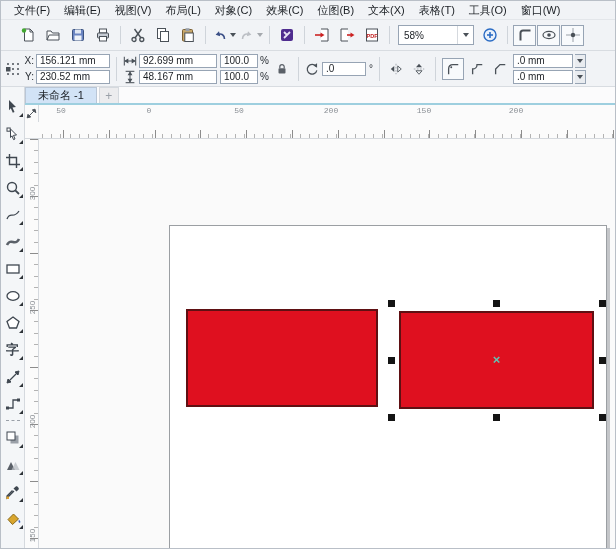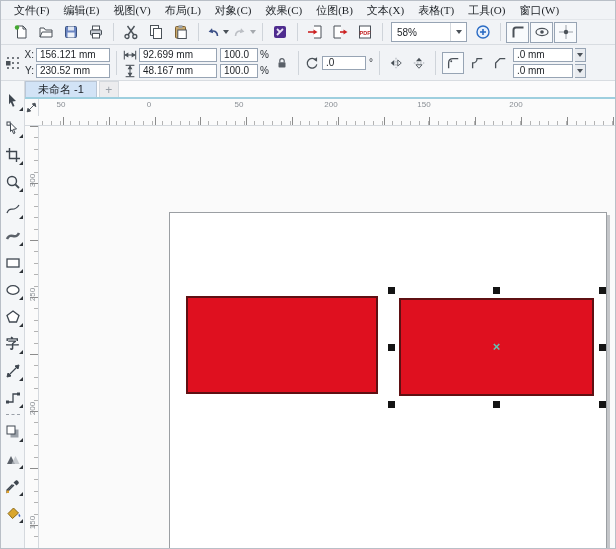--- a/index.html
+++ b/index.html
@@ -4,24 +4,24 @@
 <style>
   * { margin:0; padding:0; box-sizing:border-box; }
   html,body { background:#d8d8d8; }
   body { font-family:"Liberation Sans","DejaVu Sans",sans-serif; }
   .app { position:relative; width:616px; height:549px; background:#f1f3f6; overflow:hidden;
          border:1px solid #b9bfc7; user-select:none; }
 
   
   .menubar { height:18px; display:flex; align-items:center; gap:0; padding:0 6px;
              background:#f1f3f6; font-size:11px; color:#1b1f24; }
-  .menu-item { padding:2px 7px; white-space:nowrap; cursor:default;font-family:Liberation Serif, serif; }
+  .menu-item { padding:2px 7px; white-space:nowrap; cursor:default; }
 
   
-  .toolbar { height:26px; display:flex; align-items:center; padding:0 8px; gap:1px;
+  .toolbar { height:32px; display:flex; align-items:center; padding:0 15px; gap:1px;
              background:#f1f3f6; border-top:1px solid #e3e6ea; border-bottom:1px solid #d8dce1; }
   .tb-btn { display:inline-flex; align-items:center; justify-content:center; gap:1px;
             height:22px; min-width:24px; border:1px solid transparent; background:transparent; cursor:pointer; }
   .tb-btn.boxed { border:1px solid #97a4b4; background:#f8fafc; min-width:23px; height:21px; }
   .tb-btn.disabled { opacity:.45; }
   .tb-ic { display:inline-flex; width:16px; height:16px; }
   .tb-ic svg { width:16px; height:16px; }
   .tb-sep { width:1px; height:18px; background:#cfd4da; margin:0 4px; }
   .dd-arrow { width:0; height:0; border-left:3px solid transparent; border-right:3px solid transparent;
               border-top:4px solid #4a5158; margin-left:1px; }
@@ -72,21 +72,21 @@
 
   
   .tabbar { height:18px; background:#fbfbfc; display:flex; align-items:flex-start;
             border-bottom:2px solid #9ecfdf; }
   .tab { height:16px; padding:0 12px; display:flex; align-items:center; font-size:11px; color:#1b1f24;
          background:#d2e3f6; border:1px solid #b9c6d6; border-bottom:0; cursor:pointer; white-space:nowrap; }
   .tab-add { height:16px; width:20px; margin-left:2px; display:flex; align-items:center; justify-content:center;
              font-size:12px; color:#9aa0a8; background:#ececee; border:1px solid #d5d9de; border-bottom:0; cursor:pointer; }
 
   
-  .rulerrow { height:27px; display:flex; background:#fbfbfb; border-bottom:1px solid #d5d9de; }
+  .rulerrow { height:34px; display:flex; background:#fbfbfb; border-bottom:1px solid #d5d9de;font-family:Liberation Mono, monospace; }
   .ruler-corner { width:14px; height:17px; border-right:1px solid #d5d9de; display:flex; align-items:center;
                   justify-content:center; cursor:pointer; }
   .hruler { position:relative; flex:1; overflow:hidden; }
   .hruler .minor, .vruler .minor { position:absolute; }
   .hruler .minor { left:0; right:0; bottom:0; height:4px;
     background:repeating-linear-gradient(90deg,#b3b3b3 0 1px,transparent 1px 9.2px); background-position-x:3px; }
   .hruler .major { position:absolute; left:0; right:0; bottom:0; height:8px;
     background:repeating-linear-gradient(90deg,#8c8c8c 0 1px,transparent 1px 45.8px); background-position-x:24px; }
   .hr-label { position:absolute; top:1px; font-size:8px; color:#8a8f95; transform:translateX(-50%); }
   .canvasrow { flex:1; display:flex; min-height:0; }

